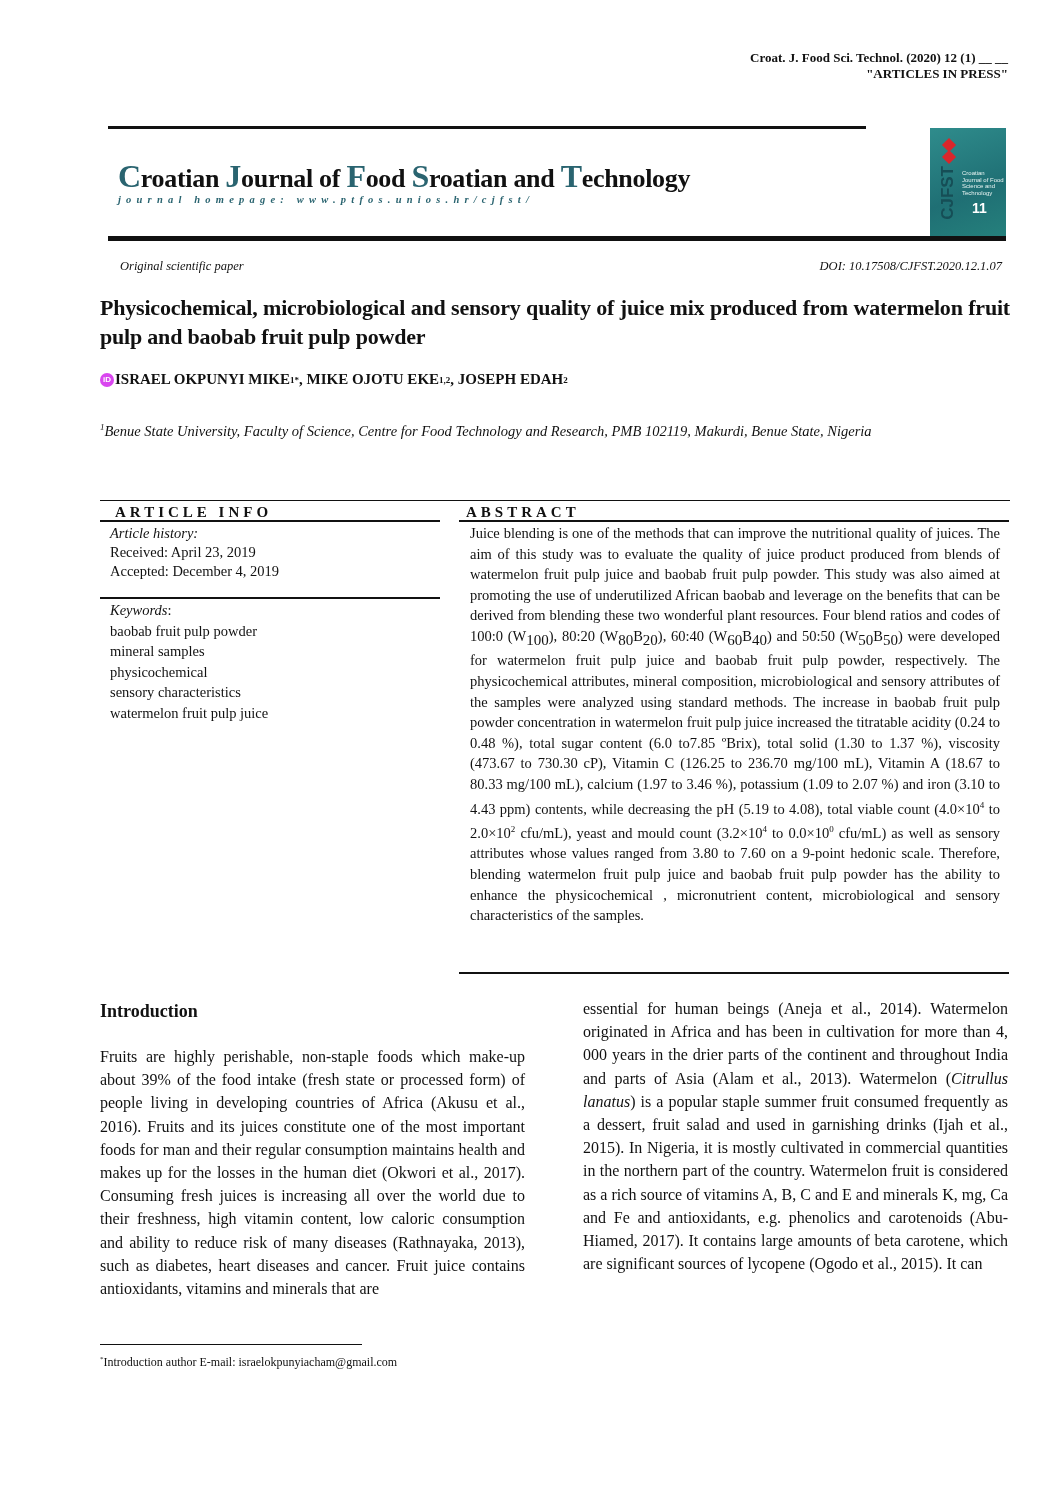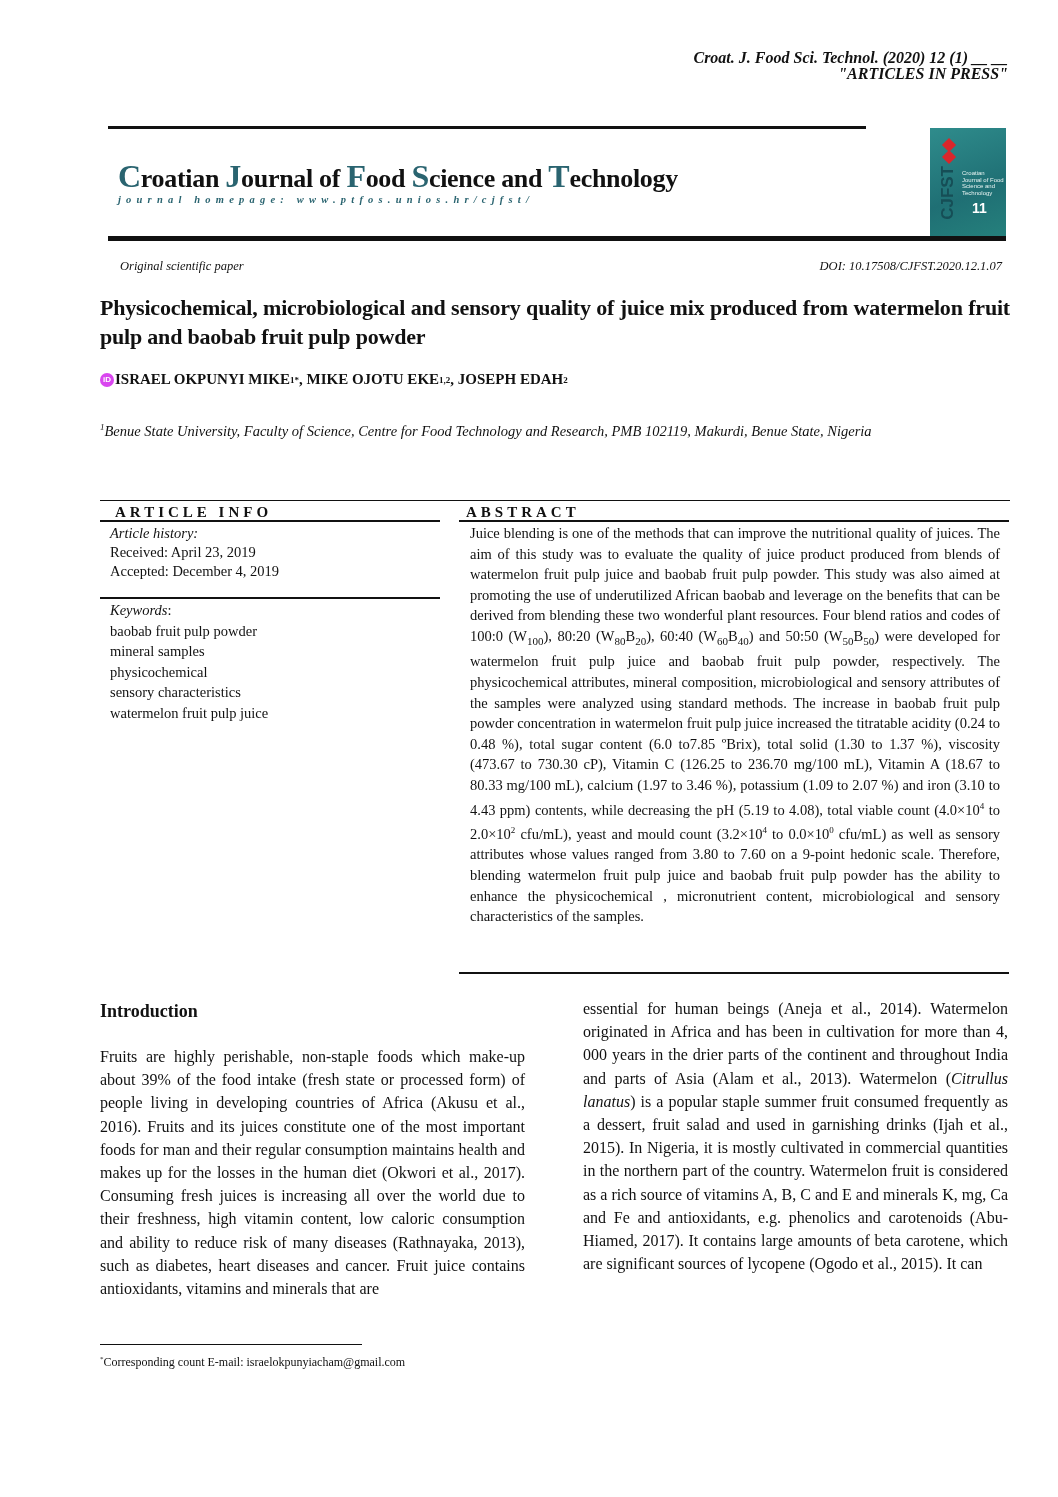--- a/index.html
+++ b/index.html
@@ -1,18 +1,18 @@
 <!DOCTYPE html>
 <html><head>
 <meta charset="utf-8">
 <style>
   html,body{margin:0;padding:0;background:#fff;}
   body{width:1058px;height:1497px;position:relative;font-family:"Liberation Serif","DejaVu Serif",serif;color:#111;overflow:hidden;}
   .abs{position:absolute;}
-  .citation{right:50px;top:50px;text-align:right;font-style:italic;font-weight:bold;font-size:16px;line-height:16px;}
+  .citation{right:50px;top:50px;text-align:right;font-weight:bold;font-size:13px;line-height:16px;}
   .rule-top{left:108px;top:126px;width:758px;height:3px;background:#111;}
   .journal-title{left:118px;top:158px;font-weight:bold;font-size:26px;letter-spacing:-0.3px;color:#111;white-space:nowrap;}
   .journal-title .cap{color:#2a6470;font-size:32px;}
   .homepage{left:118px;top:194px;font-style:italic;font-weight:bold;font-size:10.5px;letter-spacing:5.2px;color:#2a6470;white-space:nowrap;}
   .cover{left:930px;top:128px;width:76px;height:108px;background:linear-gradient(160deg,#2f8c8c 0%,#1f6f74 60%,#25807c 100%);overflow:hidden;}
   .cover .dot{position:absolute;width:10px;height:10px;background:#d9262b;transform:rotate(45deg);left:14px;}
   .cover .logo{position:absolute;left:8px;top:38px;font-family:"Liberation Sans",sans-serif;font-weight:bold;font-size:17px;color:#164e56;writing-mode:vertical-rl;transform:rotate(180deg);}
   .cover .t{position:absolute;left:32px;top:42px;font-family:"Liberation Sans",sans-serif;font-size:6px;line-height:6.5px;color:#e8f4f2;}
   .cover .num{position:absolute;left:42px;top:72px;font-family:"Liberation Sans",sans-serif;font-weight:bold;font-size:14px;color:#fff;}
   .rule-mid{left:108px;top:236px;width:898px;height:5px;background:#111;}
@@ -26,21 +26,21 @@
   .info-box{left:100px;top:500px;width:910px;height:1px;background:#111;}
   .section-head{font-weight:bold;font-size:15px;letter-spacing:4px;}
   .ai-head{left:115px;top:504px;}
   .ai-rule{left:100px;top:520px;width:340px;height:2px;background:#111;}
   .ai-body{left:110px;top:524px;font-size:14.5px;line-height:19px;}
   .ai-rule2{left:100px;top:597px;width:340px;height:2px;background:#111;}
   .kw{left:110px;top:600px;font-size:14.5px;line-height:20.5px;}
   .ab-head{left:466px;top:504px;}
   .ab-rule{left:459px;top:520px;width:550px;height:2px;background:#111;}
   .abstract{left:470px;top:523px;width:530px;font-size:14.5px;line-height:20.6px;text-align:justify;}
-  .abstract sub{font-size:11px;}
+  .abstract sub{font-size:15px;}
   .abstract sup{font-size:9px;}
   .ab-rule-bot{left:459px;top:972px;width:550px;height:2px;background:#111;}
   .intro-head{left:100px;top:1001px;font-weight:bold;font-size:18px;}
   .col1{left:100px;top:1045px;width:425px;font-size:16px;line-height:23.2px;text-align:justify;}
   .col2{left:583px;top:997px;width:425px;font-size:16px;line-height:23.2px;text-align:justify;}
   .fn-rule{left:100px;top:1344px;width:262px;height:1px;background:#111;}
   .footnote{left:100px;top:1355px;font-size:12px;}
   .footnote sup{font-size:7px;}
   p{margin:0;}
 </style>
@@ -48,21 +48,21 @@
 <body>
 
 <div class="abs citation">
   <div>Croat. J. Food Sci. Technol. (2020) 12 (1) __ __</div>
   <div>"ARTICLES IN PRESS"</div>
 </div>
 
 <div class="abs rule-top"></div>
 
 <div class="abs journal-title">
-  <span class="cap">C</span><span>roatian </span><span class="cap">J</span><span>ournal of </span><span class="cap">F</span><span>ood </span><span class="cap">S</span><span>cience and </span><span class="cap">T</span><span>echnology</span>
+  <span class="cap">C</span><span>roatian </span><span class="cap">J</span><span>ournal of </span><span class="cap">F</span><span>ood </span><span class="cap">S</span><span>roatian and </span><span class="cap">T</span><span>echnology</span>
 </div>
 <div class="abs homepage">journal homepage: www.ptfos.unios.hr/cjfst/</div>
 
 <div class="abs cover">
   <div class="dot" style="top:12px"></div>
   <div class="dot" style="top:24px"></div>
   <div class="logo">CJFST</div>
   <div class="t">Croatian Journal of Food Science and Technology</div>
   <div class="num">11</div>
 </div>
@@ -112,13 +112,13 @@
 <div class="abs section-head ab-head">ABSTRACT</div>
 <div class="abs ab-rule"></div>
 <div class="abs abstract"><span>Juice blending is one of the methods that can improve the nutritional quality of juices. The aim of this study was to evaluate the quality of juice product produced from blends of watermelon fruit pulp juice and baobab fruit pulp powder. This study was also aimed at promoting the use of underutilized African baobab and leverage on the benefits that can be derived from blending these two wonderful plant resources. Four blend ratios and codes of 100:0 (W</span><sub>100</sub><span>), 80:20 (W</span><sub>80</sub><span>B</span><sub>20</sub><span>), 60:40 (W</span><sub>60</sub><span>B</span><sub>40</sub><span>) and 50:50 (W</span><sub>50</sub><span>B</span><sub>50</sub><span>) were developed for watermelon fruit pulp juice and baobab fruit pulp powder, respectively. The physicochemical attributes, mineral composition, microbiological and sensory attributes of the samples were analyzed using standard methods. The increase in baobab fruit pulp powder concentration in  watermelon fruit pulp juice increased the titratable acidity (0.24 to 0.48 %), total sugar content (6.0 to7.85 ºBrix), total solid (1.30 to 1.37 %), viscosity (473.67 to 730.30 cP), Vitamin C (126.25 to 236.70 mg/100 mL), Vitamin A (18.67 to 80.33 mg/100 mL), calcium (1.97 to 3.46 %), potassium (1.09 to 2.07 %) and iron (3.10 to 4.43 ppm) contents, while decreasing the pH (5.19 to 4.08), total viable count (4.0×10</span><sup>4</sup><span> to 2.0×10</span><sup>2</sup><span> cfu/mL), yeast and mould count (3.2×10</span><sup>4</sup><span> to 0.0×10</span><sup>0</sup><span> cfu/mL) as well as sensory attributes whose values ranged from 3.80 to 7.60 on a 9-point hedonic scale. Therefore, blending watermelon fruit pulp juice and baobab fruit pulp powder has the ability to enhance the physicochemical , micronutrient content, microbiological and sensory characteristics of the samples.</span></div>
 <div class="abs ab-rule-bot"></div>
 
 <div class="abs intro-head">Introduction</div>
 <p class="abs col1">Fruits are highly perishable, non-staple foods which make-up about 39% of the food intake (fresh state or processed form) of people living in developing countries of Africa (Akusu et al., 2016). Fruits and its juices constitute one of the most important foods for man and their regular consumption maintains health and makes up for the losses in the human diet (Okwori et al., 2017). Consuming fresh juices is increasing all over the world due to their freshness, high vitamin content, low caloric consumption and ability to reduce risk of many diseases (Rathnayaka, 2013), such as diabetes, heart diseases and cancer. Fruit juice contains antioxidants, vitamins and minerals that are</p>
 <p class="abs col2"><span>essential for human beings (Aneja et al., 2014). Watermelon originated in Africa and has been in cultivation for more than 4, 000 years in the drier parts of the continent and throughout India and parts of Asia (Alam et al., 2013). Watermelon (</span><i>Citrullus lanatus</i><span>) is a popular staple summer fruit consumed frequently as a dessert, fruit salad and used in garnishing drinks (Ijah et al., 2015). In Nigeria, it is mostly cultivated in commercial quantities in the northern part of the country. Watermelon fruit is considered as a rich source of vitamins A, B, C and E and minerals K, mg, Ca and Fe and antioxidants, e.g. phenolics and carotenoids (Abu-Hiamed, 2017). It contains large amounts of beta carotene, which are significant sources of lycopene (Ogodo et al., 2015). It can</span></p>
 
 <div class="abs fn-rule"></div>
-<div class="abs footnote"><sup>*</sup><span>Corresponding count E-mail: israelokpunyiacham@gmail.com</span></div>
+<div class="abs footnote"><sup>*</sup><span>Introduction author E-mail: israelokpunyiacham@gmail.com</span></div>
 
 </body></html>

